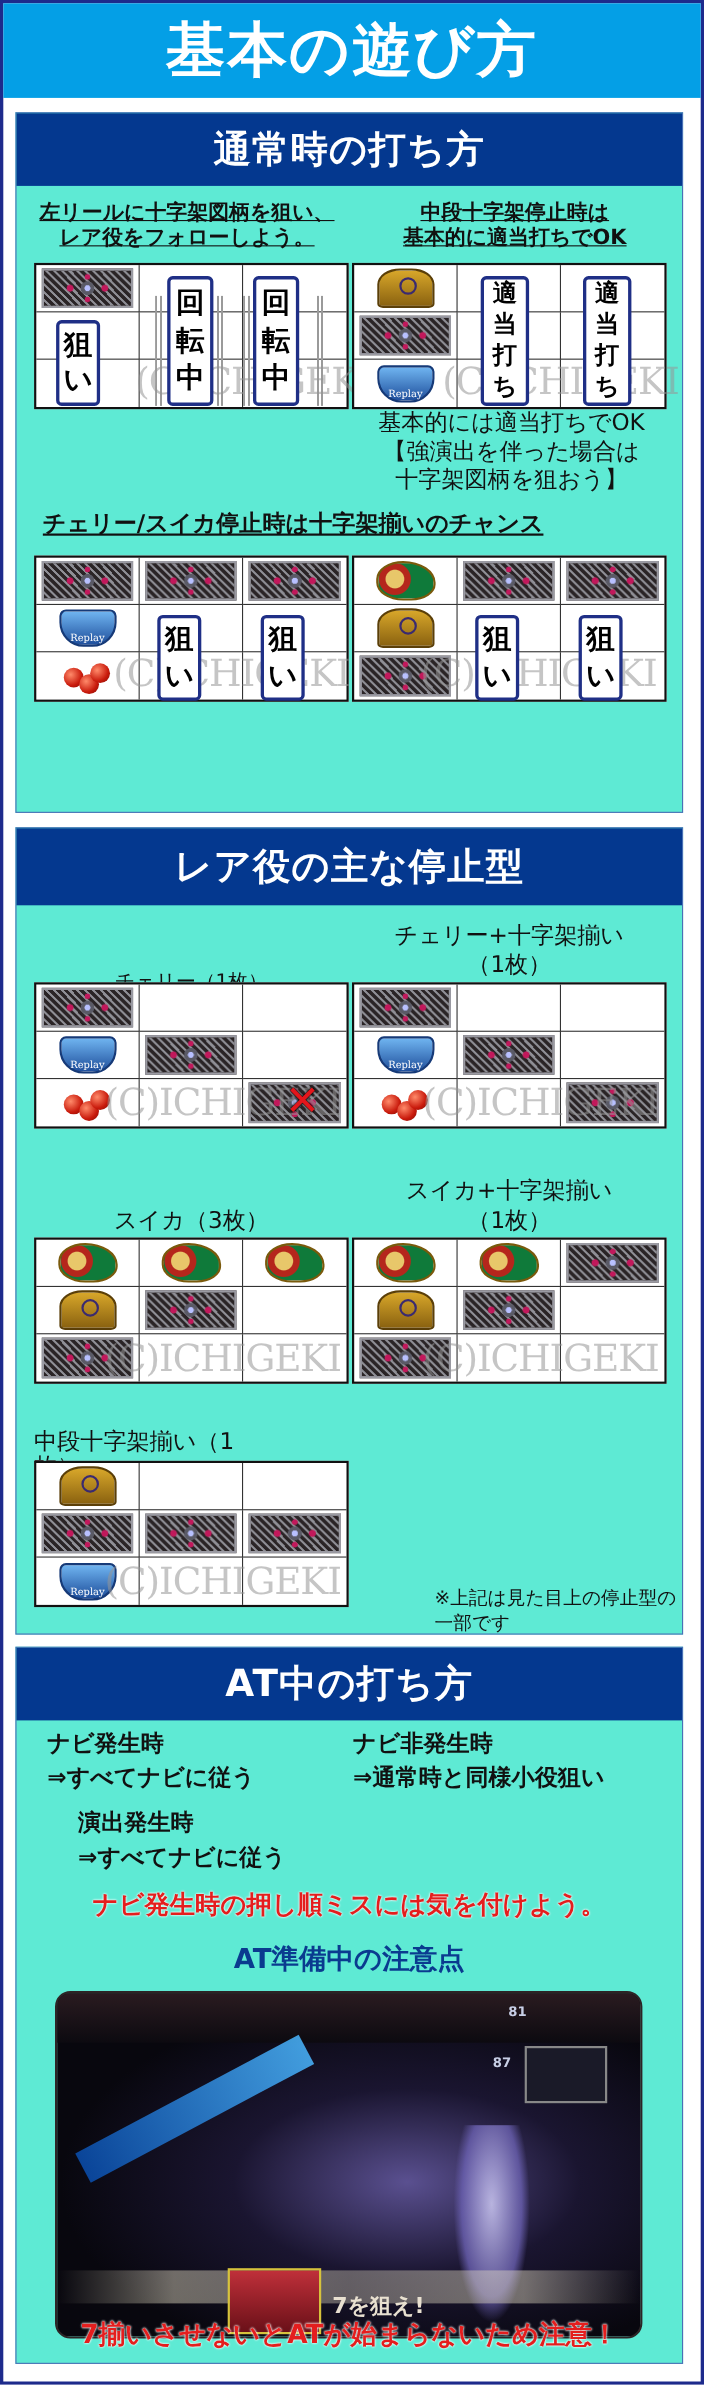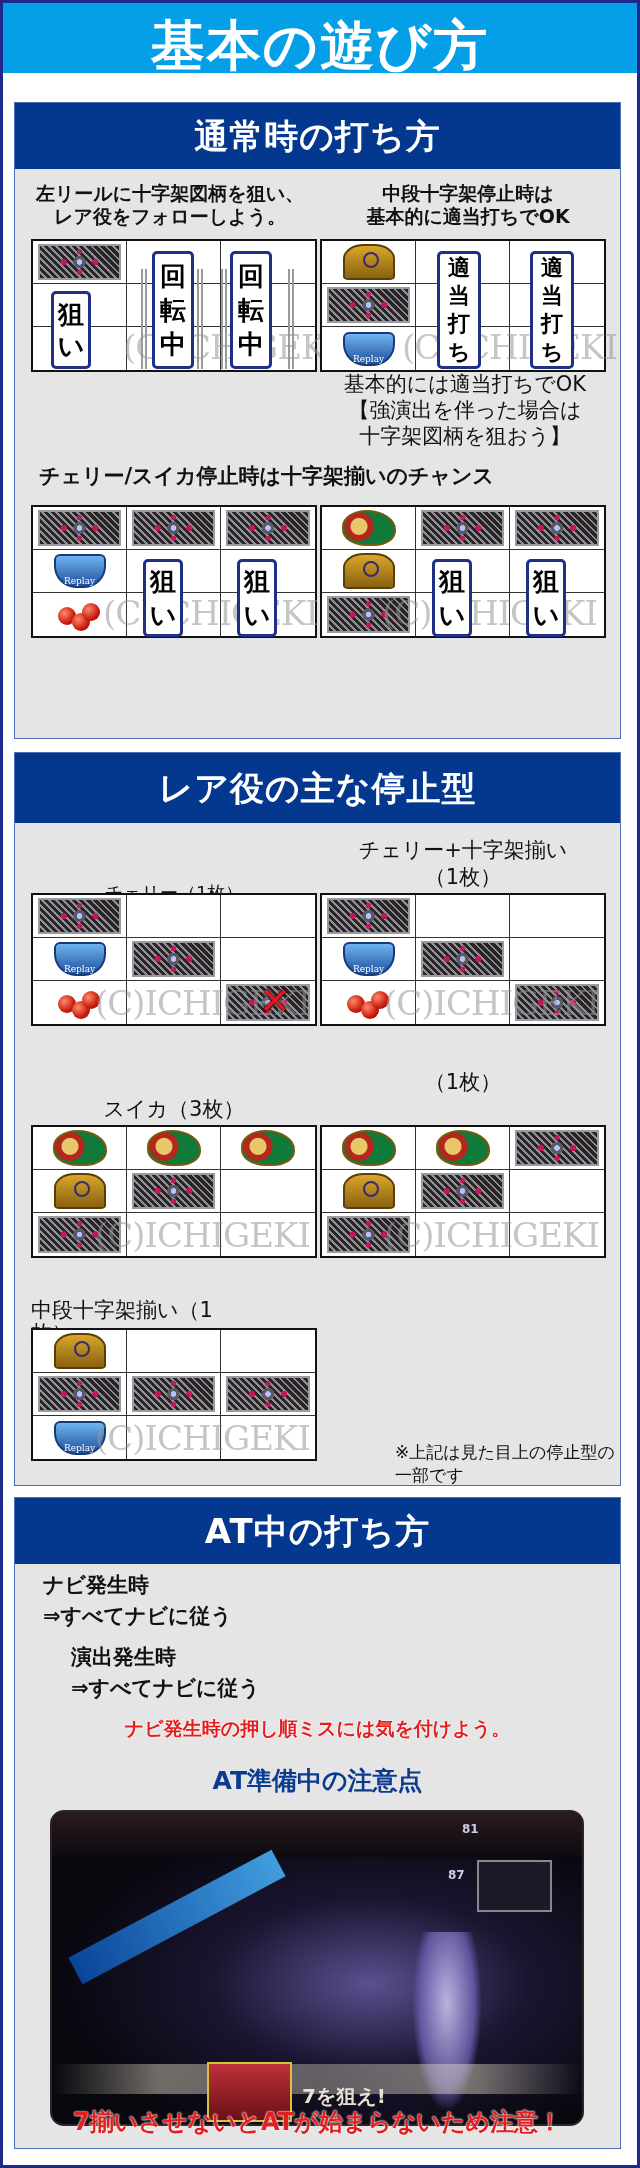--- a/index.html
+++ b/index.html
@@ -1,25 +1,25 @@
 <!DOCTYPE html>
 <html><head>
 <meta charset="utf-8">
 <style>
   * { box-sizing: border-box; margin: 0; padding: 0; }
   html, body { width: 640px; height: 2168px; background: #ffffff; overflow: hidden; }
   body { font-family: "DejaVu Sans", "Liberation Sans", sans-serif; color: #111; position: relative; }
   .frame { position: absolute; left: 0; top: 0; width: 640px; height: 2168px; border: 3px solid #1d2a8c; background: #fff; }
-  .main-header { position: absolute; left: 0; top: 0; width: 634px; height: 70px; background: #049fe6; color: #fff;
+  .main-header { position: absolute; left: 0; top: 0; width: 634px; height: 86px; background: #049fe6; color: #fff;
     font-weight: bold; font-size: 54px; text-align: center; line-height: 85px; letter-spacing: 2px; }
-  .panel { position: absolute; left: 14px; width: 607px; background: #e5e5e5; border: 1px solid #4b6fb6; }
+  .panel { position: absolute; left: 14px; width: 607px; background: #5eead4; border: 1px solid #4b6fb6; }
   .panel-head { height: 66px; background: #04388f; color: #fff; font-weight: bold; font-size: 34px; text-align: center; line-height: 66px; letter-spacing: 1px; }
   .abs { position: absolute; }
   .cap { font-size: 19px; line-height: 23px; text-align: center; color: #111; }
-  .cap.bold { font-weight: bold; }
+  .cap.bold { font-weight: bold; text-decoration: underline; }
   .grid { position: absolute; width: 286px; height: 133px; background: #fff; border: 2px solid #111;
     display: grid; grid-template-columns: repeat(3, 1fr); grid-template-rows: repeat(3, 1fr); }
   .cell { border-right: 1px solid #333; border-bottom: 1px solid #333; position: relative; display: flex; align-items: center; justify-content: center; overflow: hidden; }
   .cell:nth-child(3n) { border-right: none; }
   .cell:nth-child(n+7) { border-bottom: none; }
   .watermark { position: absolute; font-family: "DejaVu Serif", "Liberation Serif", serif; font-size: 34px; color: rgba(150,150,150,0.55); white-space: nowrap; pointer-events: none; letter-spacing: -1px; }
   
   .sym-cross { width: 90%; height: 84%; background: radial-gradient(circle at 50% 50%, #b8c0ff 0 6%, #5a5a66 7% 14%, transparent 15%),
       radial-gradient(circle at 30% 50%, #c2185b 0 5%, transparent 6%), radial-gradient(circle at 70% 50%, #c2185b 0 5%, transparent 6%),
       radial-gradient(circle at 50% 18%, #c2185b 0 5%, transparent 6%), radial-gradient(circle at 50% 82%, #c2185b 0 5%, transparent 6%),
@@ -27,21 +27,21 @@
   .sym-replay { width: 52px; height: 34px; background: linear-gradient(#6fb4f0, #1f4f9c); border-radius: 6px 6px 22px 22px; border: 2px solid #163a78; color: #fff; font-size: 9px; text-align: center; line-height: 50px; font-family: "DejaVu Serif", serif; }
   .sym-cherry { width: 56px; height: 36px; position: relative; }
   .sym-cherry i { position: absolute; width: 18px; height: 18px; border-radius: 50%; background: radial-gradient(circle at 35% 35%, #ff8a6a, #c91a0c 60%, #7a0a04); }
   .sym-watermelon { width: 54px; height: 36px; border-radius: 50% 60% 45% 50%; background: radial-gradient(circle at 30% 45%, #e8c76a 0 8px, #b5261c 9px 14px, #0f7a3a 15px); border: 2px solid #7a5a0c; }
   .sym-bell { width: 52px; height: 36px; border-radius: 40% 40% 10% 10%; background: linear-gradient(#d8a72a, #8a6210); border: 2px solid #5b3f08; position: relative; }
   .sym-bell::before { content: ""; position: absolute; left: 18px; top: 6px; width: 12px; height: 12px; border-radius: 50%; border: 2px solid #3a2a70; }
   .tag { position: absolute; width: 40px; border: 3px solid #1f2f86; border-radius: 5px; background: #fff; color: #000; font-weight: bold; font-size: 26px; text-align: center; line-height: 30px; display: flex; flex-direction: column; justify-content: center; z-index: 2; }
   .spin-lines { position: absolute; width: 8px; background: repeating-linear-gradient(90deg, #9a9a9a 0 2px, transparent 2px 4px); }
   .xmark { position: absolute; color: #e3161c; font-size: 38px; font-weight: bold; text-shadow: 0 0 2px #000, 0 0 2px #000; }
   .at-label { font-size: 21px; font-weight: bold; line-height: 31px; color: #111; }
-  .red-note { color: #e41e1e; font-weight: bold; font-size: 19px; text-align: center; text-shadow: 0 0 2px #fff, 0 0 2px #fff; }
+  .red-note { color: #e41e1e; font-weight: bold; font-size: 23px; text-align: center; text-shadow: 0 0 2px #fff, 0 0 2px #fff; }
   .sub-head { color: #0a3b8f; font-weight: bold; font-size: 25px; text-align: center; }
   .screen { position: absolute; background: radial-gradient(ellipse at 60% 55%, #5a5090 0%, #1a1530 35%, #08070e 70%); border: 2px solid #2c2526; overflow: hidden; }
   .screen .top-bar { position: absolute; left: 0; top: 0; right: 0; height: 45px; background: linear-gradient(#2a1b20, #0c0a10); }
   .screen .banner-diag { position: absolute; left: 10px; top: 90px; width: 230px; height: 30px; background: linear-gradient(90deg, #0a4fb0, #4ab6ff); transform: rotate(-28deg); opacity: 0.85; }
   .screen .mini-reels { position: absolute; right: 30px; top: 48px; width: 75px; height: 52px; border: 2px solid #888; background: #1a1a28; }
   .screen .glow-bar { position: absolute; left: 0; right: 0; bottom: 30px; height: 30px; background: linear-gradient(90deg, transparent, #e9e2c8 20%, #bfb9a8 50%, #e9e2c8 80%, transparent); opacity: 0.45; }
   .screen .seven-panel { position: absolute; left: 155px; bottom: 2px; width: 85px; height: 60px; background: linear-gradient(#c0303a, #6a1018); border: 2px solid #d6c23c; }
   .screen .figure { position: absolute; left: 360px; top: 120px; width: 70px; height: 180px; background: radial-gradient(ellipse at 50% 40%, #d8d4ff, #6a60b0 55%, transparent 70%); opacity: 0.8; }
   .screen .stat { position: absolute; color: #c8cfe6; font-size: 12px; font-weight: bold; }
   .note-small { font-size: 17px; color: #111; }
@@ -288,20 +288,21 @@
     <div class="cell"></div>
     <div class="cell">
         <div class="sym-cross"></div>
       </div>
     <div class="cell"></div>
     <div class="cell"></div>
     <div class="watermark" style="left:62px; top:88px;">(C)ICHIGEKI</div>
   </div>
 
   <div class="abs cap" style="left:305px; top:316px; width:286px; font-size:21px; line-height:27px;">
+    <div>スイカ+十字架揃い</div>
     <div>（1枚）</div>
   </div>
   <div class="grid" style="left:305px; top:372px;">
     <div class="cell">
         <div class="sym-watermelon"></div>
       </div>
     <div class="cell">
         <div class="sym-watermelon"></div>
       </div>
     <div class="cell">
@@ -348,20 +349,24 @@
 
   <div class="abs note-small" style="left:380px; top:688px;">※上記は見た目上の停止型の一部です</div>
 </div>
 
 <div class="panel" style="top:1497px; height:652px;">
   <div class="panel-head">AT中の打ち方</div>
 
   <div class="abs" style="left:28px; top:72px; width:260px;">
     <div class="at-label">ナビ発生時</div>
     <div class="at-label">⇒すべてナビに従う</div>
+  </div>
+  <div class="abs" style="left:306px; top:72px; width:290px;">
+    <div class="at-label">ナビ非発生時</div>
+    <div class="at-label">⇒通常時と同様小役狙い</div>
   </div>
   <div class="abs" style="left:28px; top:144px; width:260px;margin-left:28px;">
     <div class="at-label">演出発生時</div>
     <div class="at-label">⇒すべてナビに従う</div>
   </div>
 
   <div class="abs red-note" style="left:0; top:218px; width:605px;">ナビ発生時の押し順ミスには気を付けよう。</div>
 
   <div class="abs sub-head" style="left:0; top:266px; width:605px;">AT準備中の注意点</div>
 

